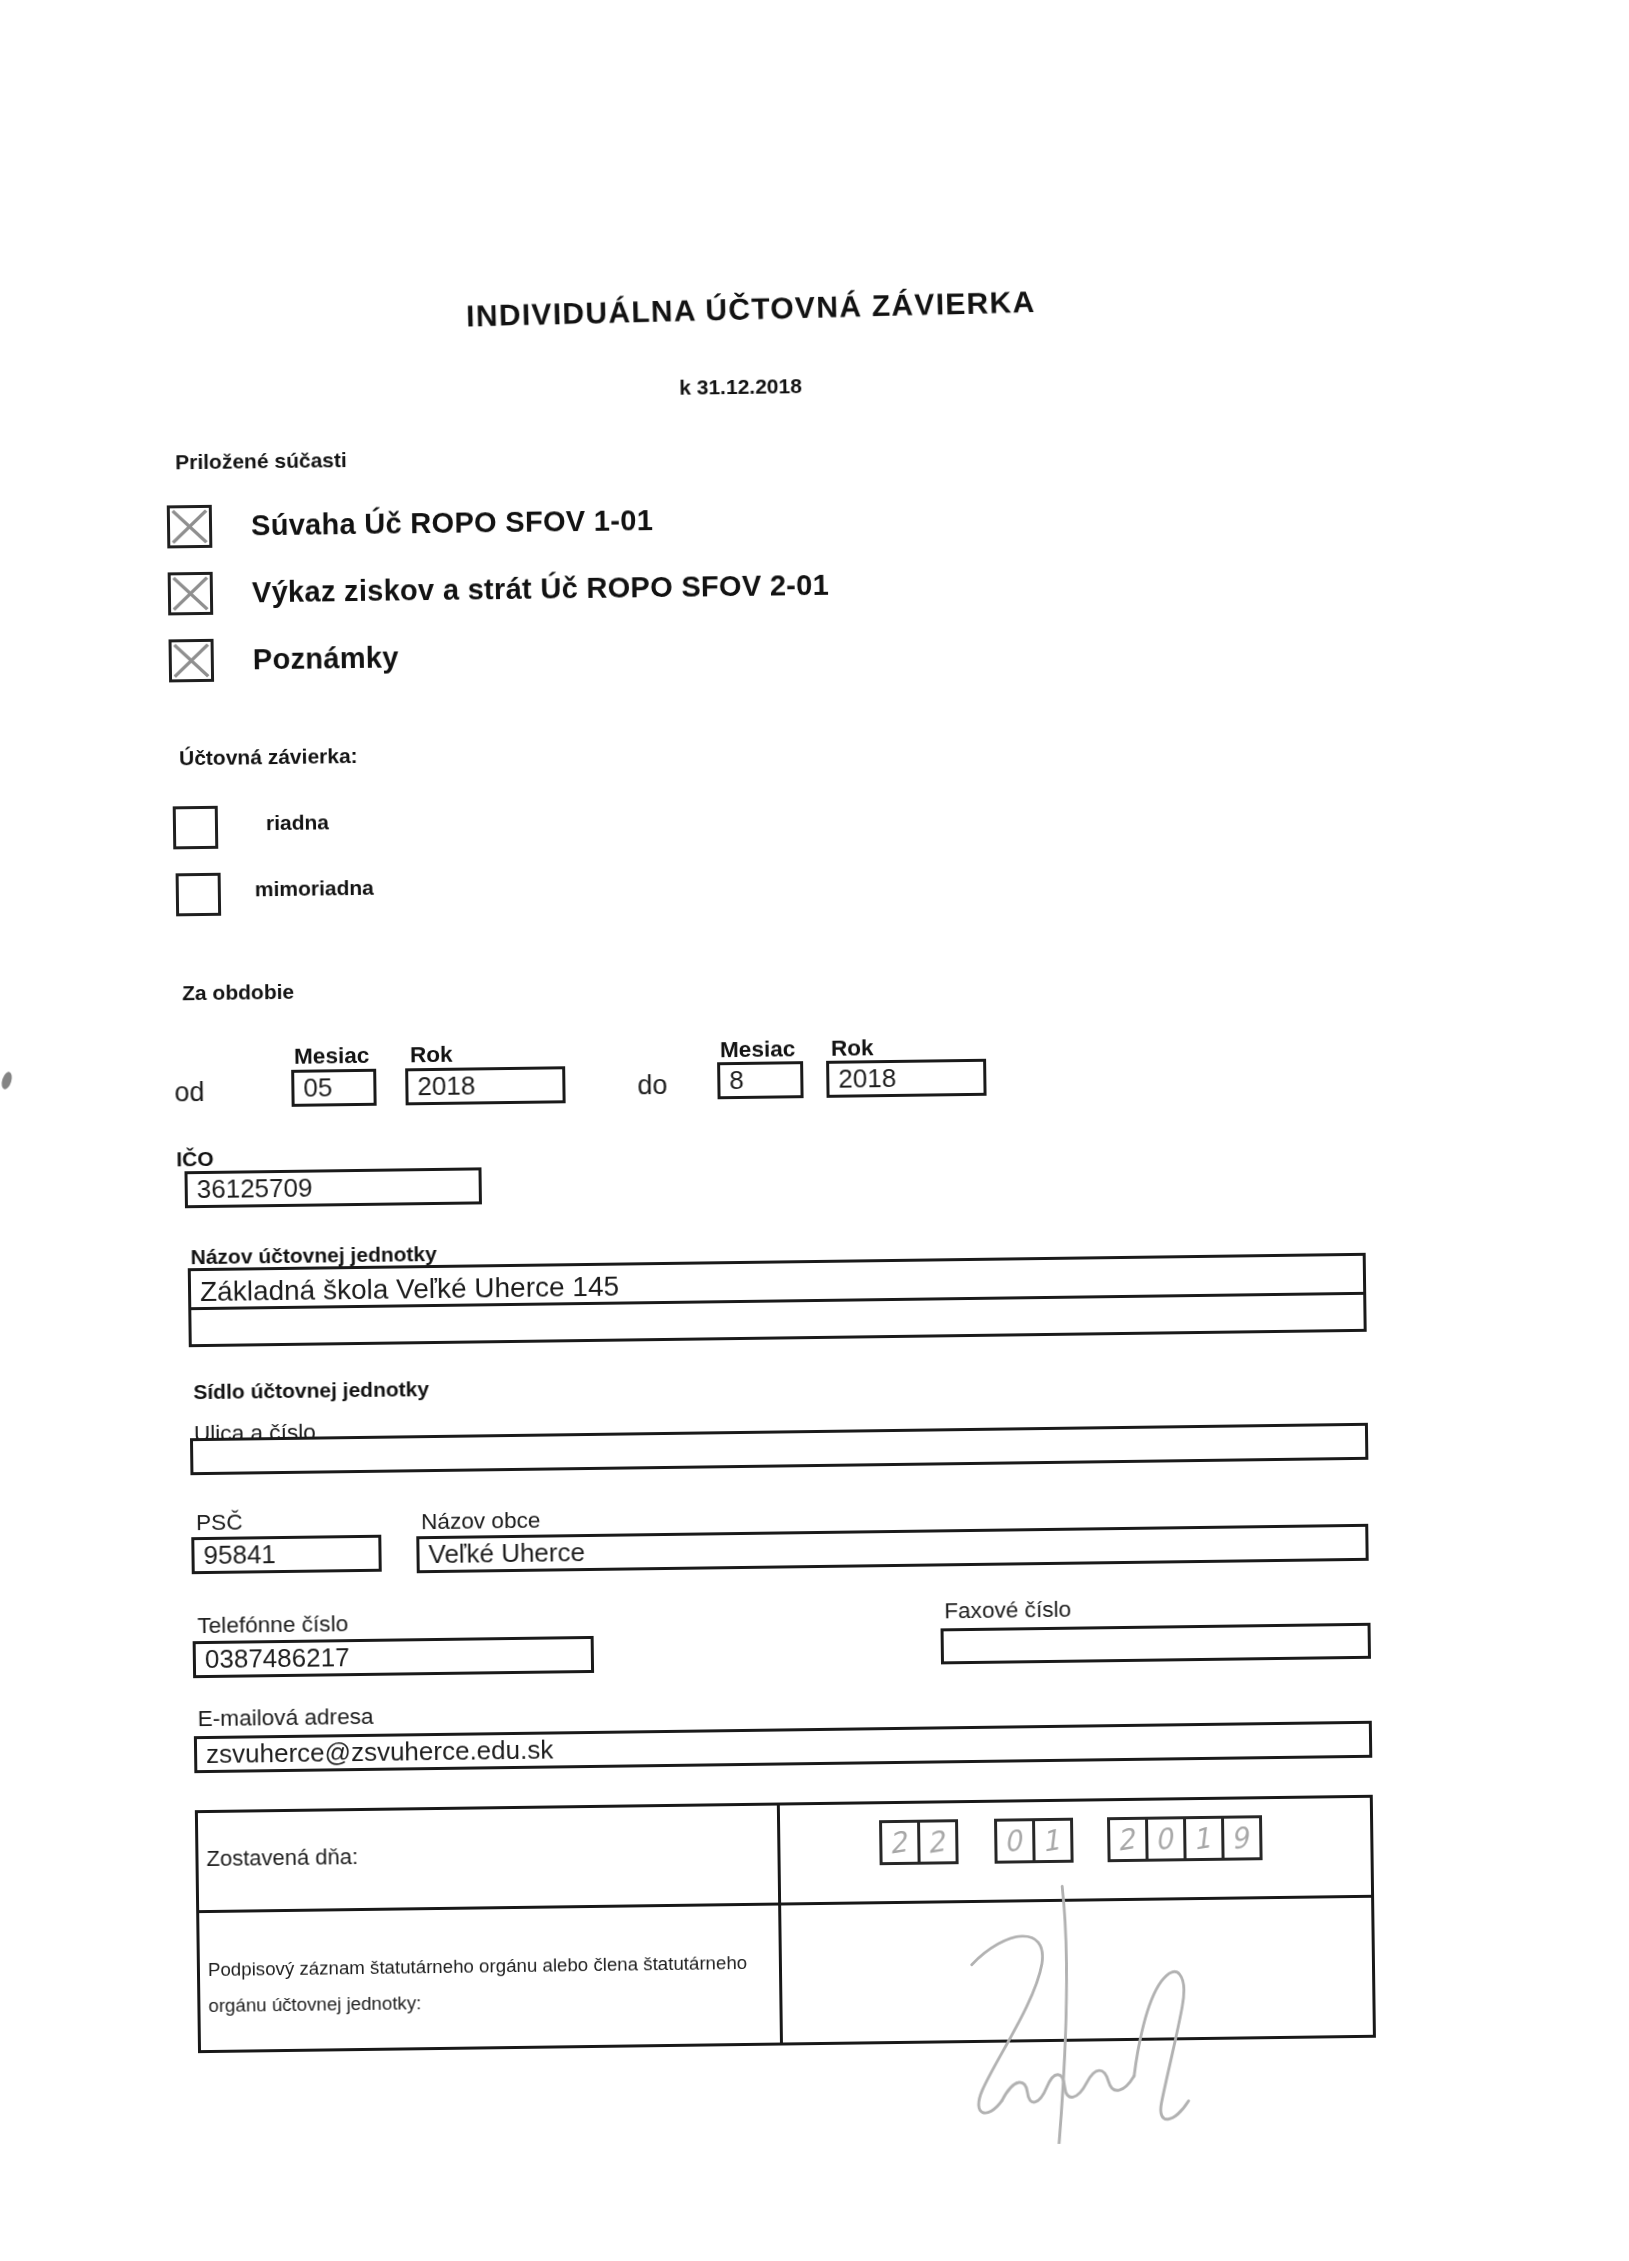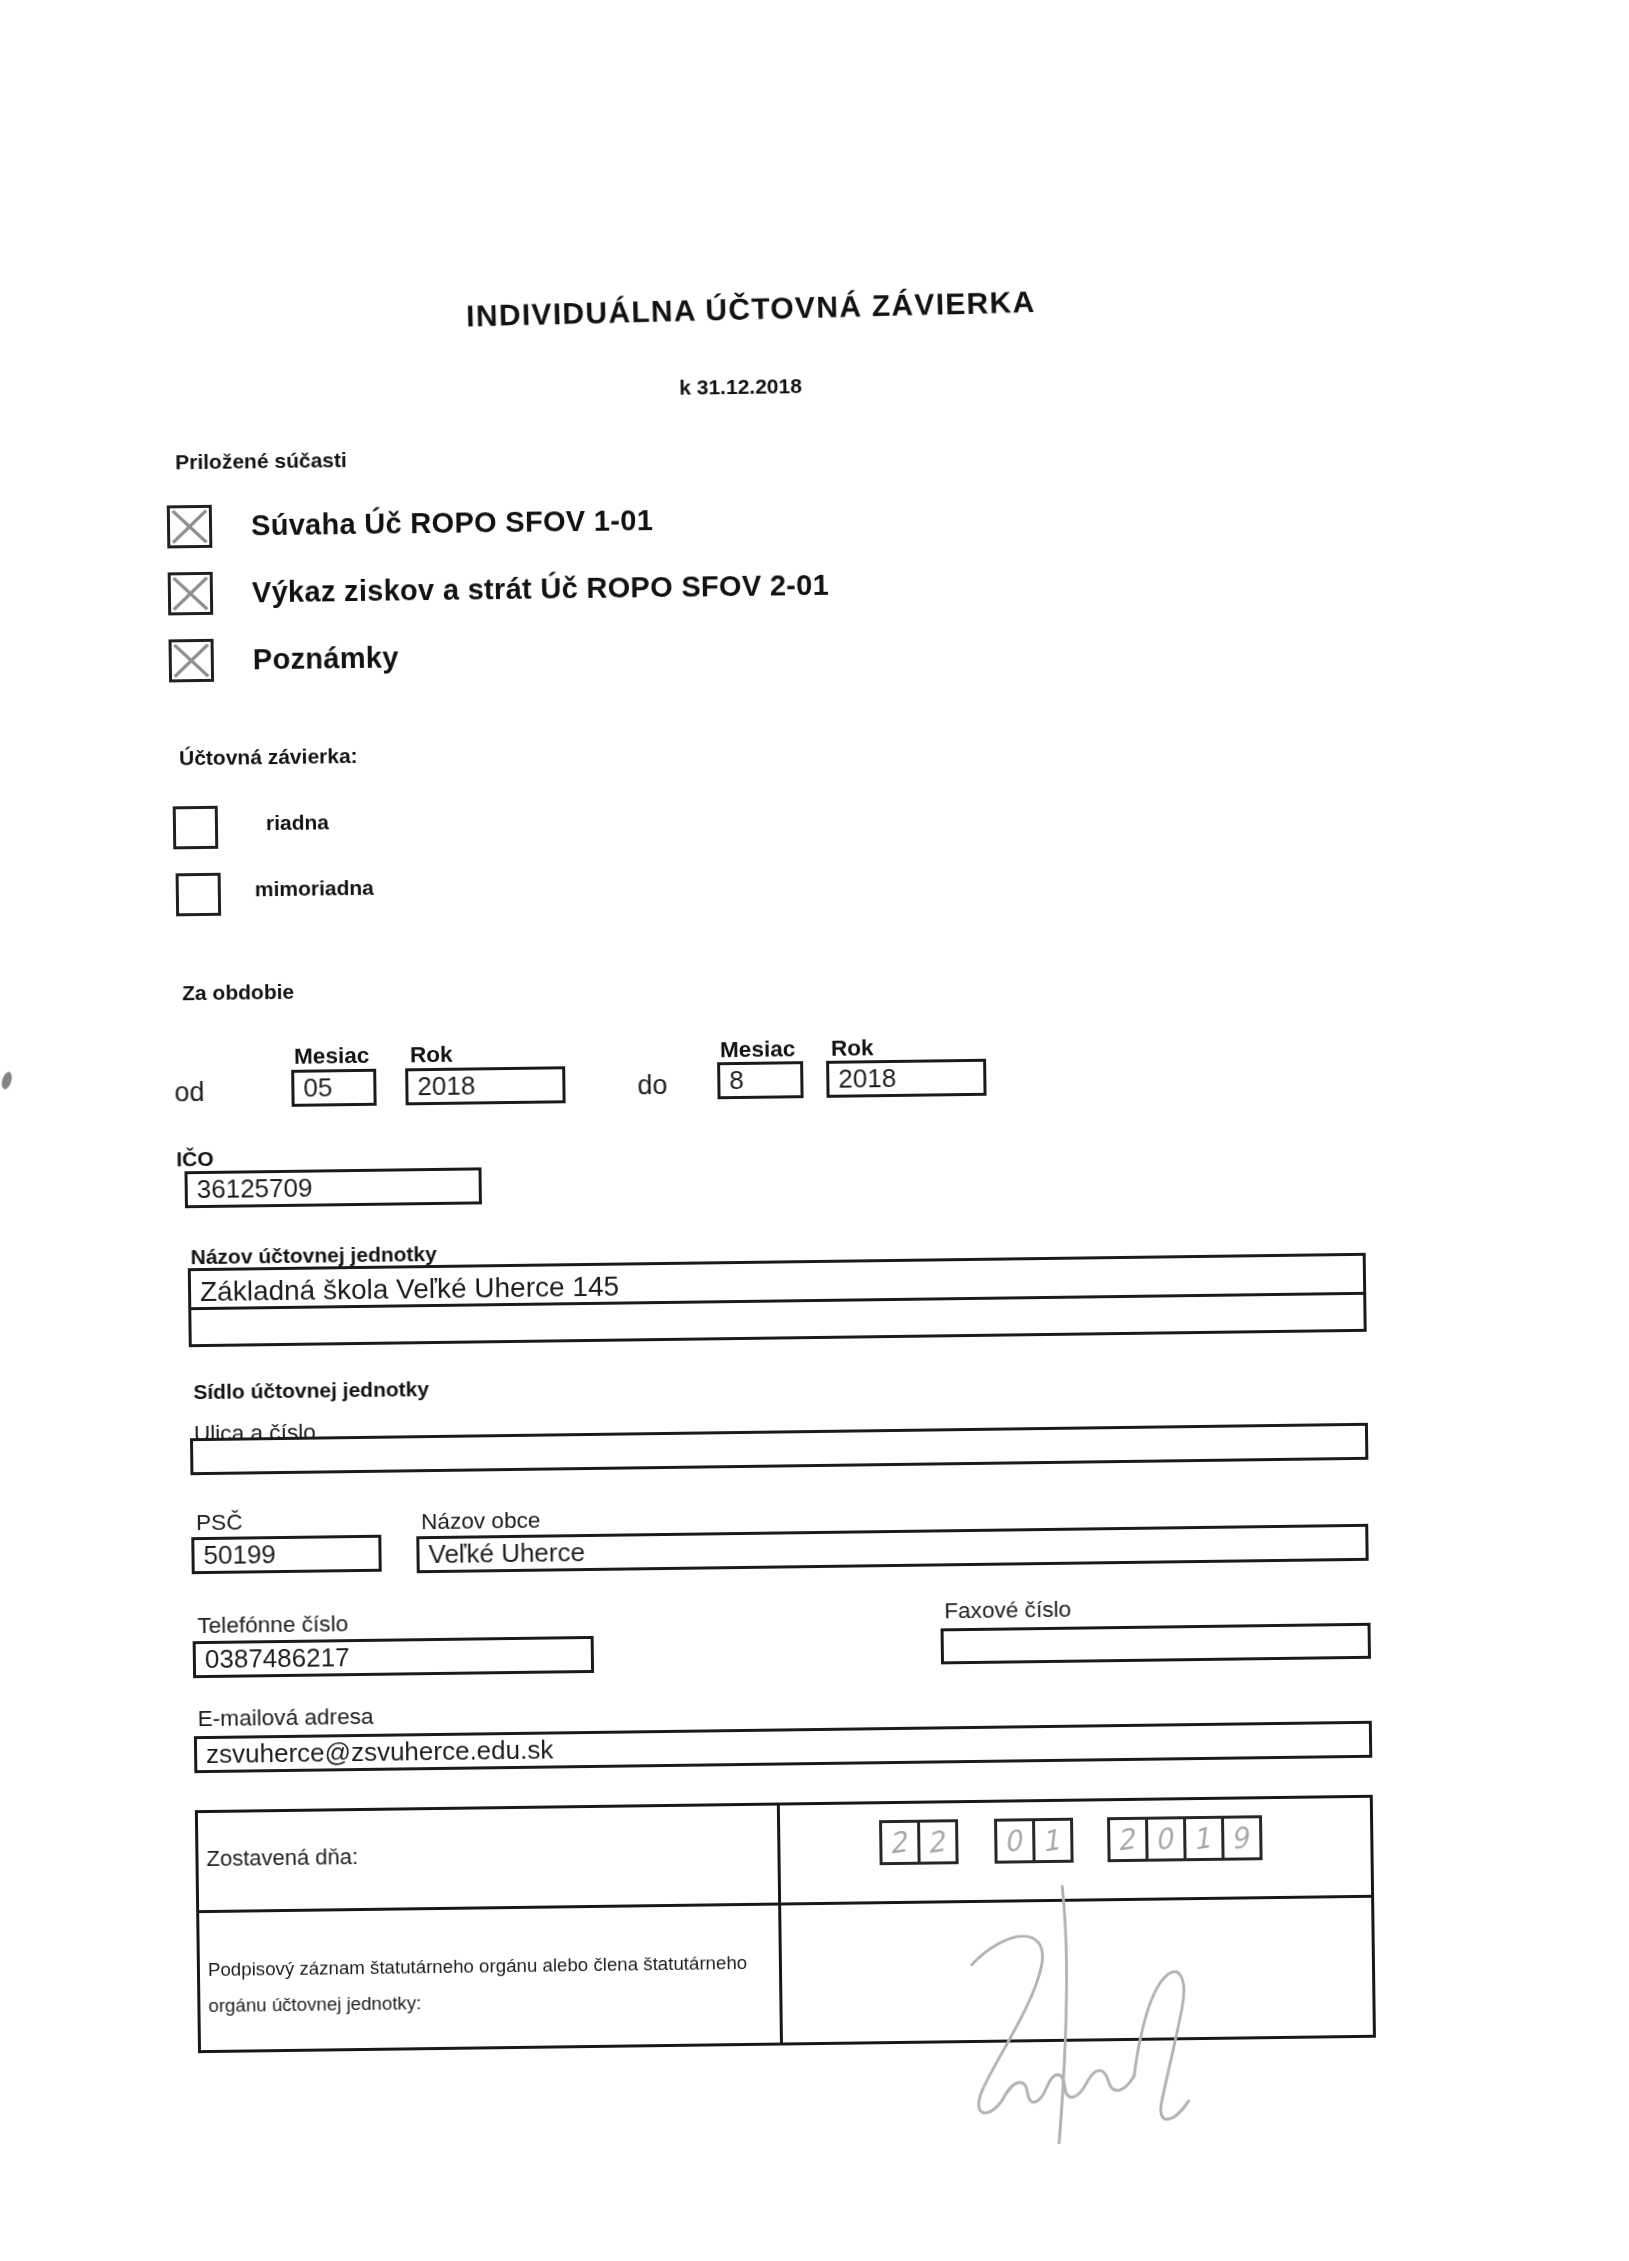--- a/index.html
+++ b/index.html
@@ -124,21 +124,21 @@
   <div class="abs h" style="left:190px;top:1372px;">Sídlo účtovnej jednotky</div>
 
   <div class="abs lbl" style="left:190px;top:1413px;">Ulica a číslo</div>
   <div class="abs box" style="left:186px;top:1430px;width:1178px;height:37px;">
     <span class="value"></span>
   </div>
 
   <div class="abs lbl" style="left:191px;top:1502px;">PSČ</div>
   <div class="abs lbl" style="left:416px;top:1504px;">Názov obce</div>
   <div class="abs box" style="left:186px;top:1529px;width:190px;height:37px;">
-    <span class="value">50199</span>
+    <span class="value">95841</span>
   </div>
   <div class="abs box" style="left:411px;top:1531px;width:952px;height:37px;">
     <span class="value">Veľké Uherce</span>
   </div>
 
   <div class="abs lbl" style="left:191px;top:1605px;">Telefónne číslo</div>
   <div class="abs box" style="left:186px;top:1633px;width:401px;height:37px;">
     <span class="value">0387486217</span>
   </div>
 

